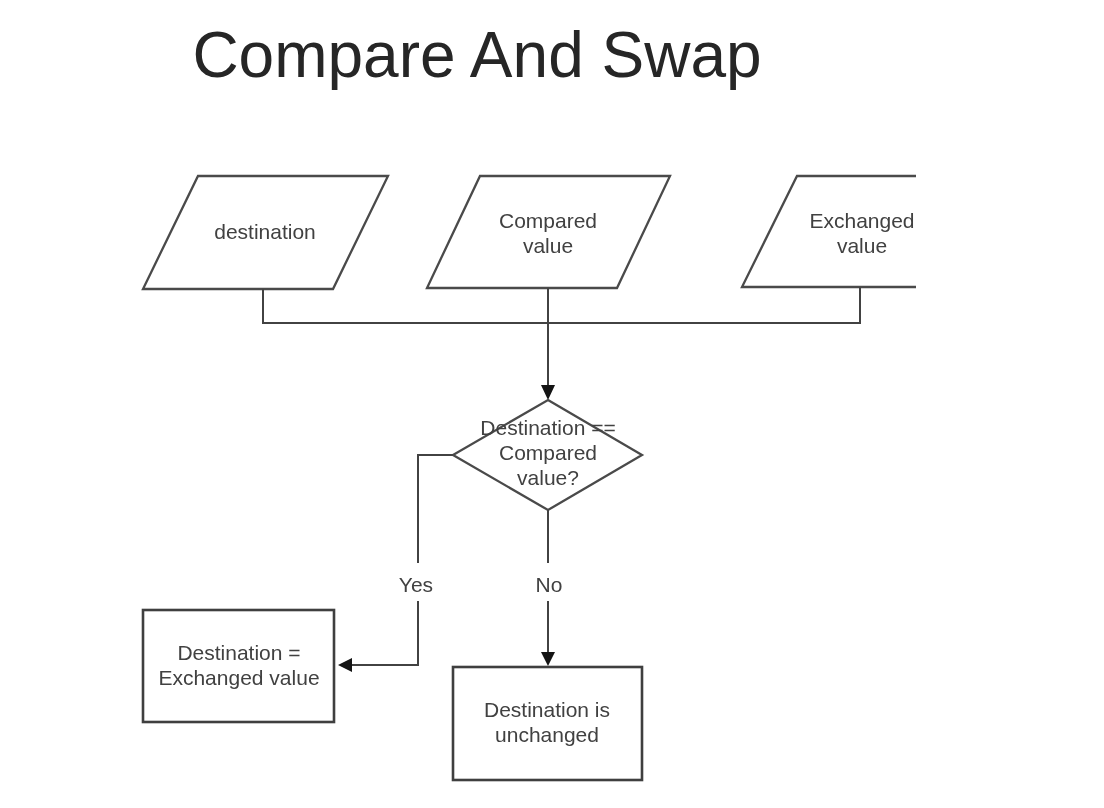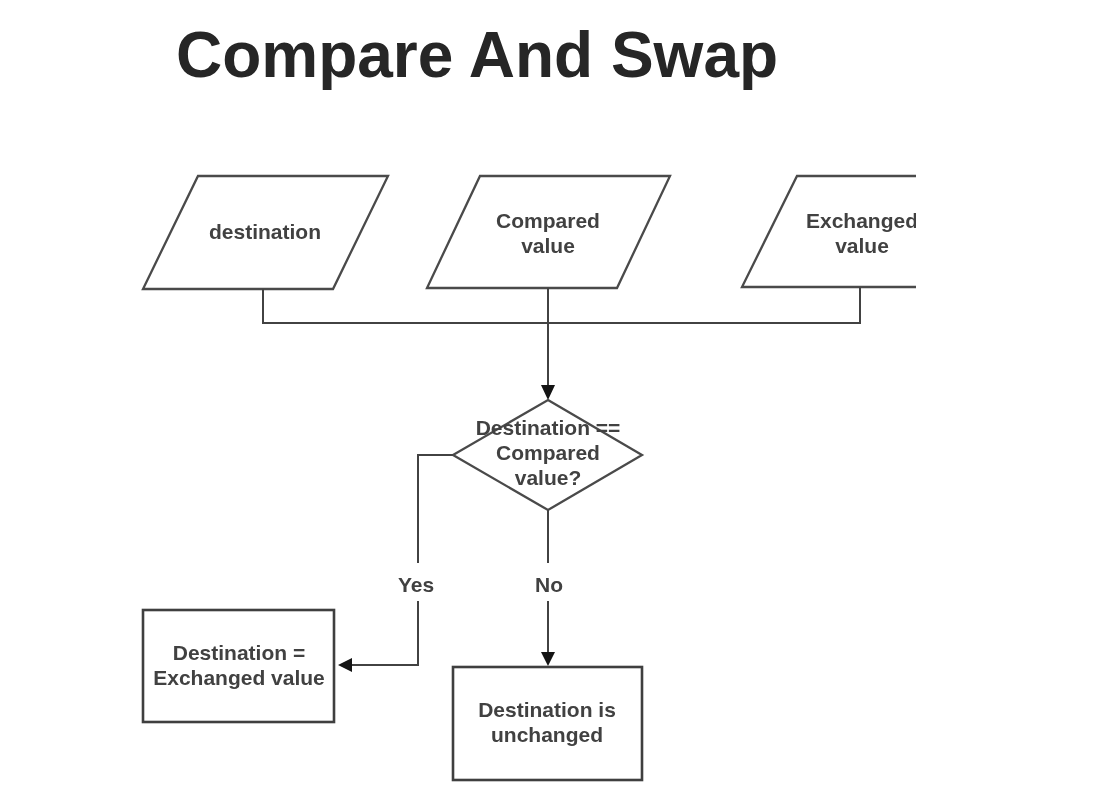--- a/index.html
+++ b/index.html
@@ -7,21 +7,20 @@
     padding: 0;
     background: #ffffff;
   }
   .canvas {
     position: relative;
     width: 916px;
     height: 808px;
     background: #ffffff;
     overflow: hidden;
     font-family: "Liberation Sans", "DejaVu Sans", sans-serif;
-    font-weight: bold;
   }
   svg { display: block; }
   .title-text {
     font-size: 64px;
     fill: #262626;
     font-family: "Liberation Sans", "DejaVu Sans", sans-serif;
   }
   .node-shape {
     fill: #ffffff;
     stroke: #4a4a4a;

